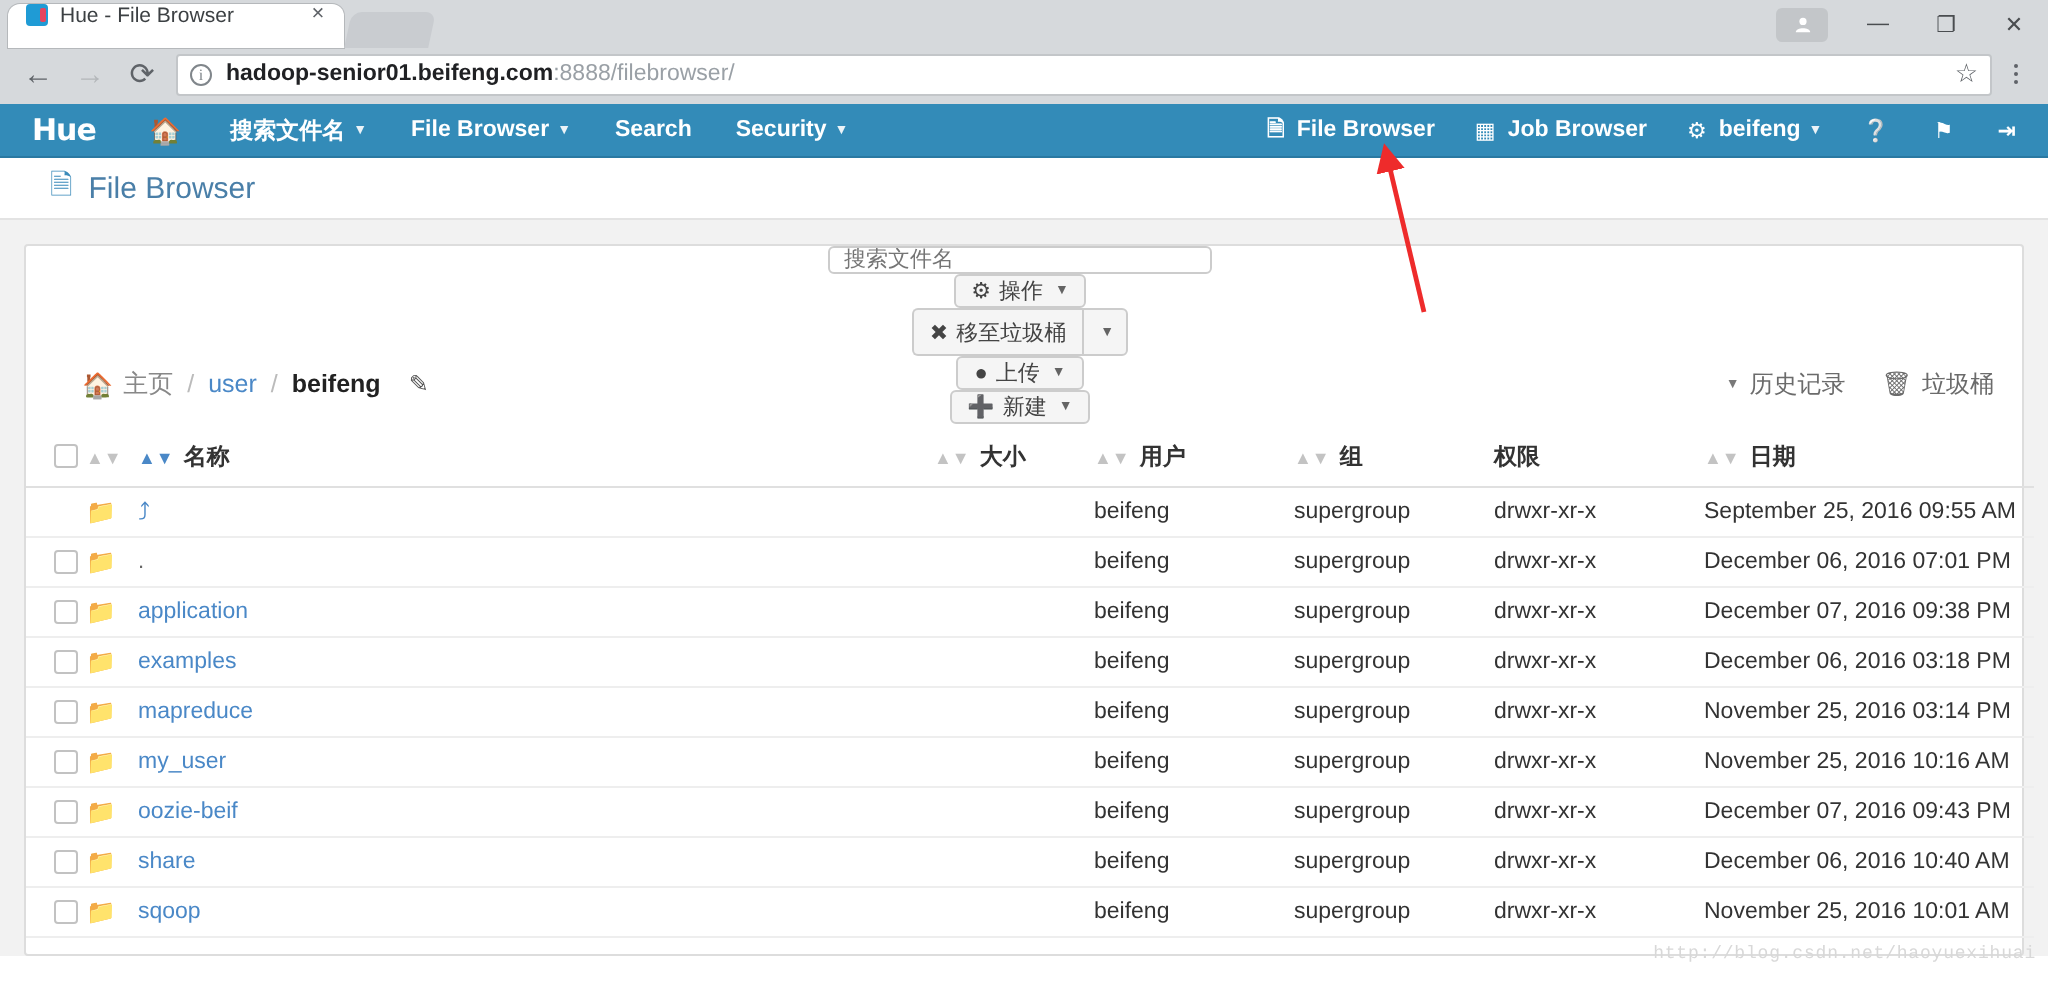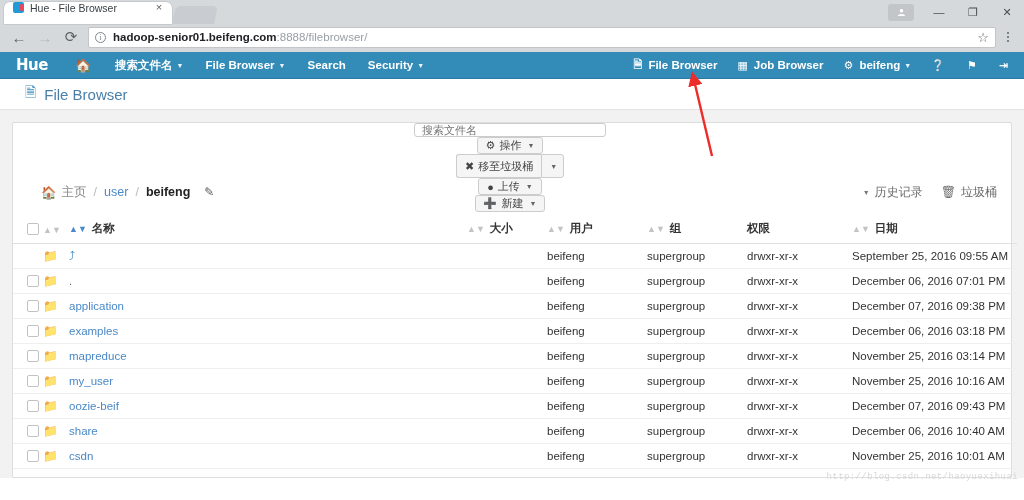--- a/index.html
+++ b/index.html
@@ -480,21 +480,21 @@
               <td class="c-name"><span class="fname">share</span></td>
               <td class="c-size"></td>
               <td class="c-user">beifeng</td>
               <td class="c-group">supergroup</td>
               <td class="c-perm">drwxr-xr-x</td>
               <td class="c-date">December 06, 2016 10:40 AM</td>
             </tr>
             <tr>
               <td class="c-check"><span class="cb"></span></td>
               <td class="c-ico"><span class="folder">📁</span></td>
-              <td class="c-name"><span class="fname">csdn</span></td>
+              <td class="c-name"><span class="fname">sqoop</span></td>
               <td class="c-size"></td>
               <td class="c-user">beifeng</td>
               <td class="c-group">supergroup</td>
               <td class="c-perm">drwxr-xr-x</td>
               <td class="c-date">November 25, 2016 10:01 AM</td>
             </tr>
           </tbody>
       </table>
 
     </div>

